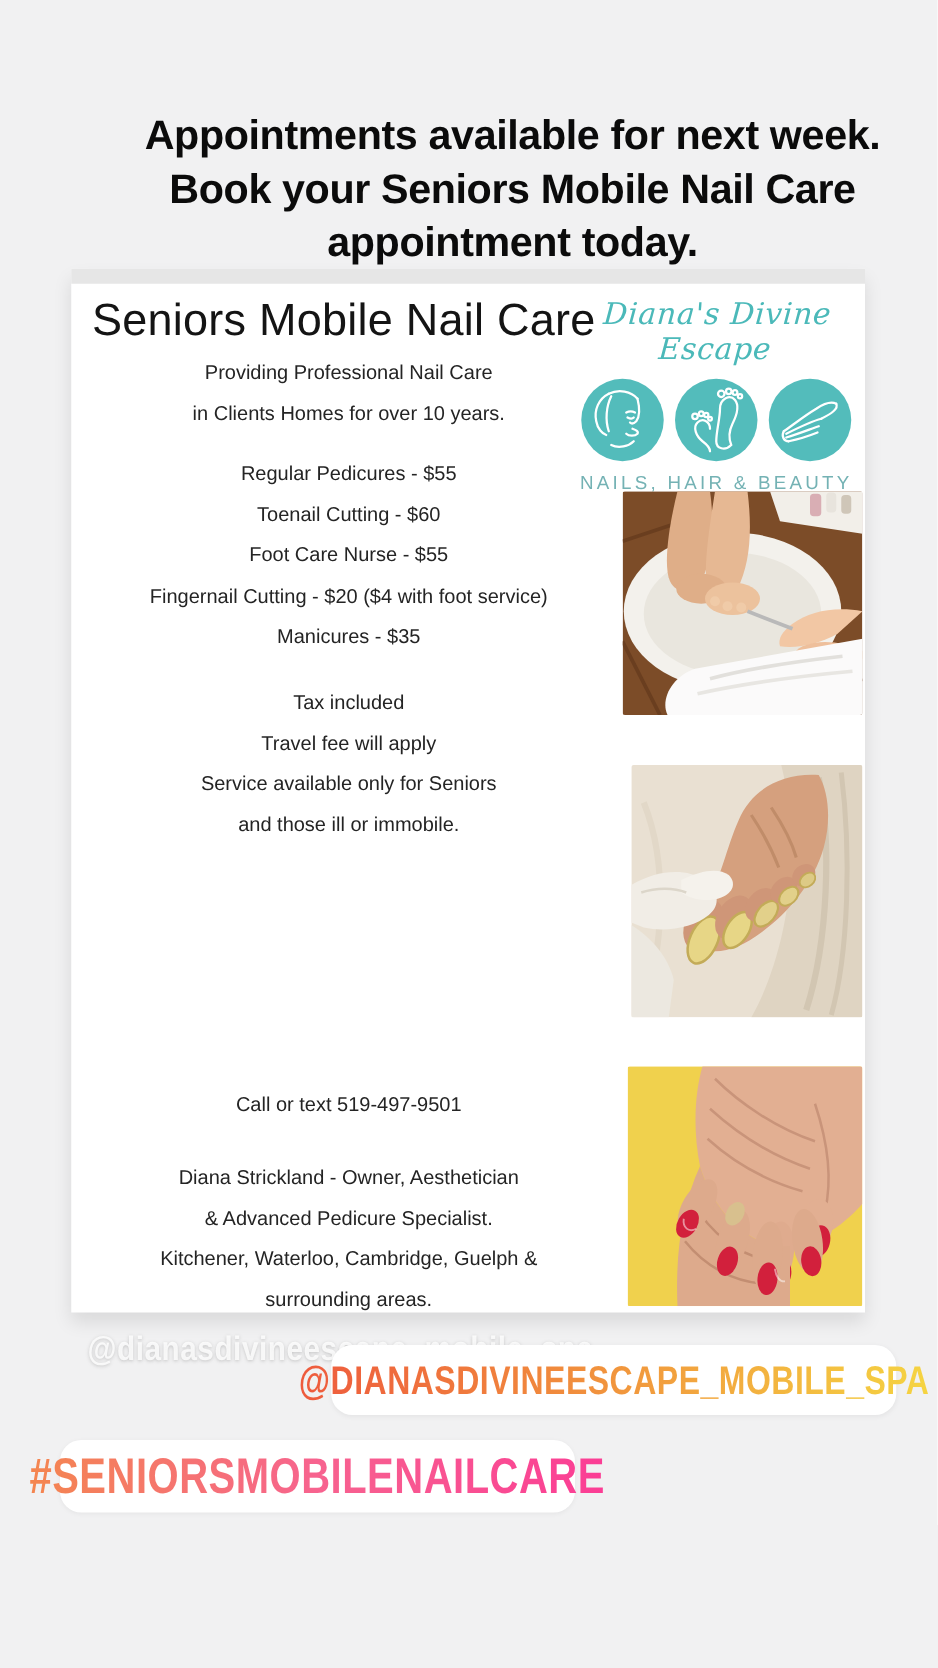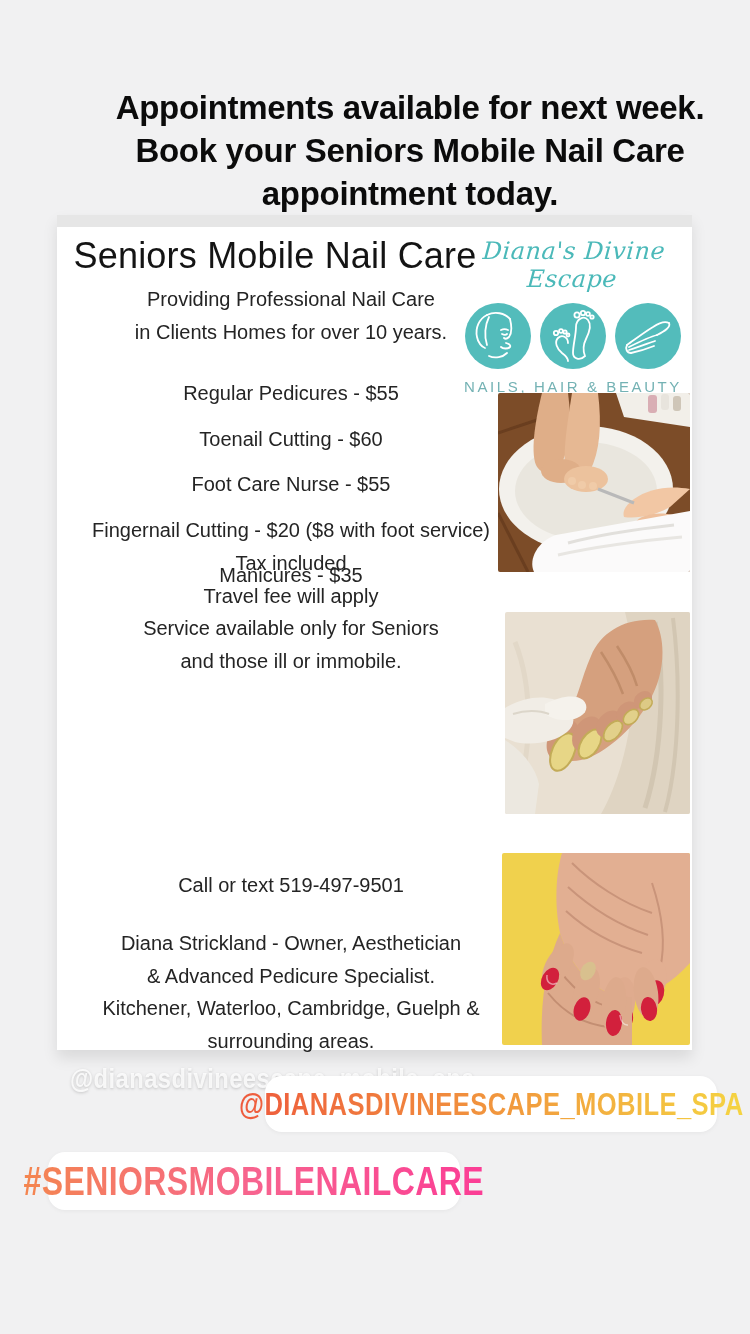--- a/index.html
+++ b/index.html
@@ -31,26 +31,26 @@
   }
   .flyer-left{
     position:absolute;left:2px;top:0;width:432px;height:100%;
     text-align:center;color:#1d1d1d;
   }
   .flyer-title{
     position:absolute;left:0;top:20px;width:100%;
     font-size:36px;font-weight:400;color:#141414;letter-spacing:0.2px;
   }
   .ftext{
-    position:absolute;left:16px;width:100%;
-    font-size:20px;line-height:32.5px;color:#242424;
+    position:absolute;left:4px;width:100%;
+    font-size:16px;line-height:32.5px;color:#242424;
   }
   .f-sub{top:68px;}
   .f-prices{top:149px;}
-  .price-line{display:block;white-space:nowrap;margin-top:13px;}
+  .price-line{display:block;white-space:nowrap;}
   .f-terms{top:332px;}
   .f-booking{top:476px;}
   .f-contact{top:654px;}
   .f-owner{top:712px;}
 
   
   .logo-block{
     position:absolute;left:395px;top:22px;width:242px;
     text-align:center;
   }
@@ -116,21 +116,21 @@
   <div class="flyer-topstrip"></div>
 
   <div class="flyer-left">
     <div class="flyer-title">Seniors Mobile Nail Care</div>
     <div class="ftext f-sub preline">Providing Professional Nail Care
 in Clients Homes for over 10 years.</div>
     <div class="ftext f-prices">
       <span class="price-line">Regular Pedicures - $55</span>
       <span class="price-line">Toenail Cutting - $60</span>
       <span class="price-line">Foot Care Nurse - $55</span>
-      <span class="price-line">Fingernail Cutting - $20 ($8 with foot service)</span>
+      <span class="price-line">Fingernail Cutting - $20 ($4 with foot service)</span>
       <span class="price-line">Manicures - $35</span>
     </div>
     <div class="ftext f-terms preline">Tax included
 Travel fee will apply
 Service available only for Seniors
 and those ill or immobile.</div>
     <div class="ftext f-contact">Call or text 519-497-9501</div>
     <div class="ftext f-owner preline">Diana Strickland - Owner, Aesthetician
 &amp; Advanced Pedicure Specialist.
 Kitchener, Waterloo, Cambridge, Guelph &amp;

